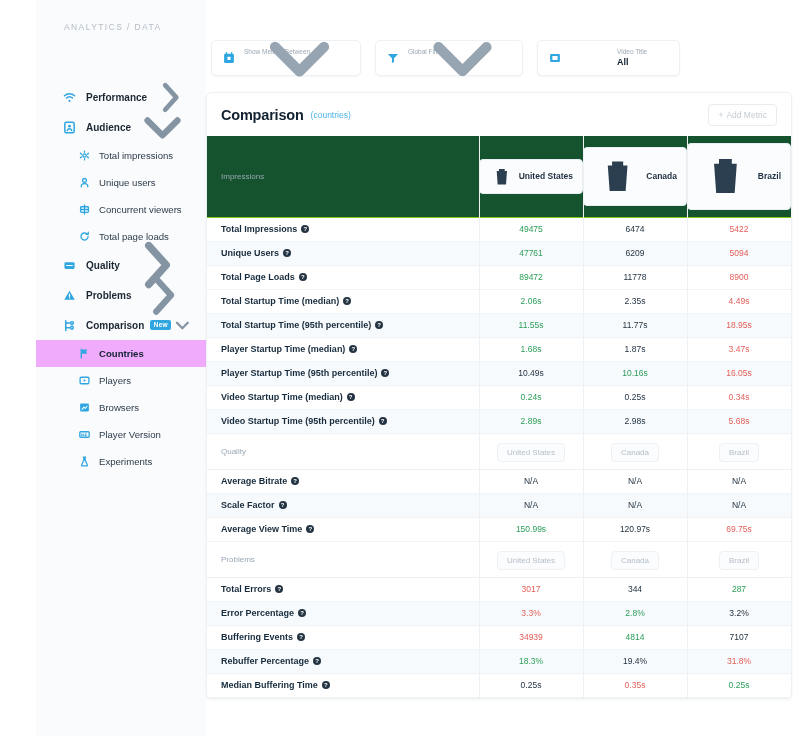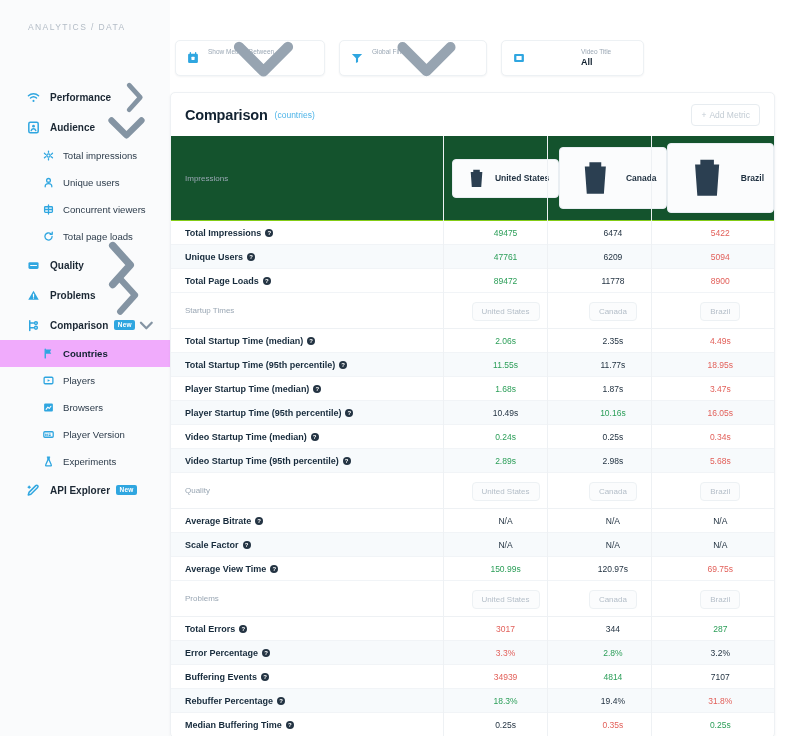--- a/index.html
+++ b/index.html
@@ -2,21 +2,21 @@
 <html><head>
 <meta charset="utf-8">
 <style>
   * { box-sizing: border-box; margin: 0; padding: 0; }
   html, body {
     width: 800px; height: 736px;
     background: #ffffff;
     font-family: "Liberation Sans", sans-serif;
     overflow: hidden;
   }
-  .app { position: relative; width: 800px; height: 736px; display: flex; }
+  .app { position: relative; width: 800px; height: 736px; display: flex; padding-left: 36px; }
 
   
   .sidebar {
     width: 170px; flex: 0 0 170px;
     background: #fafbfc;
     padding-top: 22px;
     position: relative;
   }
   .breadcrumb {
     font-size: 8.5px; letter-spacing: 1.4px; color: #b3bcc6;
@@ -333,32 +333,20 @@
             </span>
       <span class="nav-label">Player Version</span>
     </div>
           <div class="nav-row sub">
       <span class="nav-ico">
               <svg width="100%" height="100%" viewBox="0 0 16 16" fill="none" stroke="currentColor" stroke-width="1.6" stroke-linecap="round" stroke-linejoin="round">
                 <path d="M6.6 2.6h2.8M7.2 2.6v3.6L4.6 12a1 1 0 0 0 .9 1.5h5a1 1 0 0 0 .9-1.5L8.8 6.2V2.6"></path>
               </svg>
             </span>
       <span class="nav-label">Experiments</span>
-    </div>
-        </div>
-        <div class="nav-group">
-    <div class="nav-row top">
-      <span class="nav-ico">
-              <svg width="100%" height="100%" viewBox="0 0 16 16" fill="none" stroke="currentColor" stroke-width="1.6" stroke-linecap="round" stroke-linejoin="round">
-                <path d="M2.4 12.8 5.2 12 12.4 4.8a1.4 1.4 0 0 0-2-2L3.2 10z"></path>
-                <path d="M2.4 4.4h2M3.4 3.4v2"></path>
-              </svg>
-            </span>
-      <span class="nav-label">API Explorer</span>
-      <span class="badge-new">New</span>
     </div>
         </div>
       </nav>
   </aside>
 
   <main class="main">
 
     <div class="filters" id="filters-root">
   <div class="filter-card w1">
     <span class="filter-ico">
@@ -467,32 +455,20 @@
               <td class="v"><span class="good">47761</span></td>
               <td class="v"><span class="neut">6209</span></td>
               <td class="v"><span class="bad">5094</span></td>
             </tr>
             <tr class="drow">
       <td class="m">Total Page Loads<span class="qmark">?</span></td>
               <td class="v"><span class="good">89472</span></td>
               <td class="v"><span class="neut">11778</span></td>
               <td class="v"><span class="bad">8900</span></td>
             </tr>
-            <tr class="sect">
-      <td class="m">Startup Times</td>
-              <td class="v">
-        <span class="pill-mute">United States</span>
-      </td>
-              <td class="v">
-        <span class="pill-mute">Canada</span>
-      </td>
-              <td class="v">
-        <span class="pill-mute">Brazil</span>
-      </td>
-            </tr>
             <tr class="drow">
       <td class="m">Total Startup Time (median)<span class="qmark">?</span></td>
               <td class="v"><span class="good">2.06s</span></td>
               <td class="v"><span class="neut">2.35s</span></td>
               <td class="v"><span class="bad">4.49s</span></td>
             </tr>
             <tr class="drow alt">
       <td class="m">Total Startup Time (95th percentile)<span class="qmark">?</span></td>
               <td class="v"><span class="good">11.55s</span></td>
               <td class="v"><span class="neut">11.77s</span></td>

